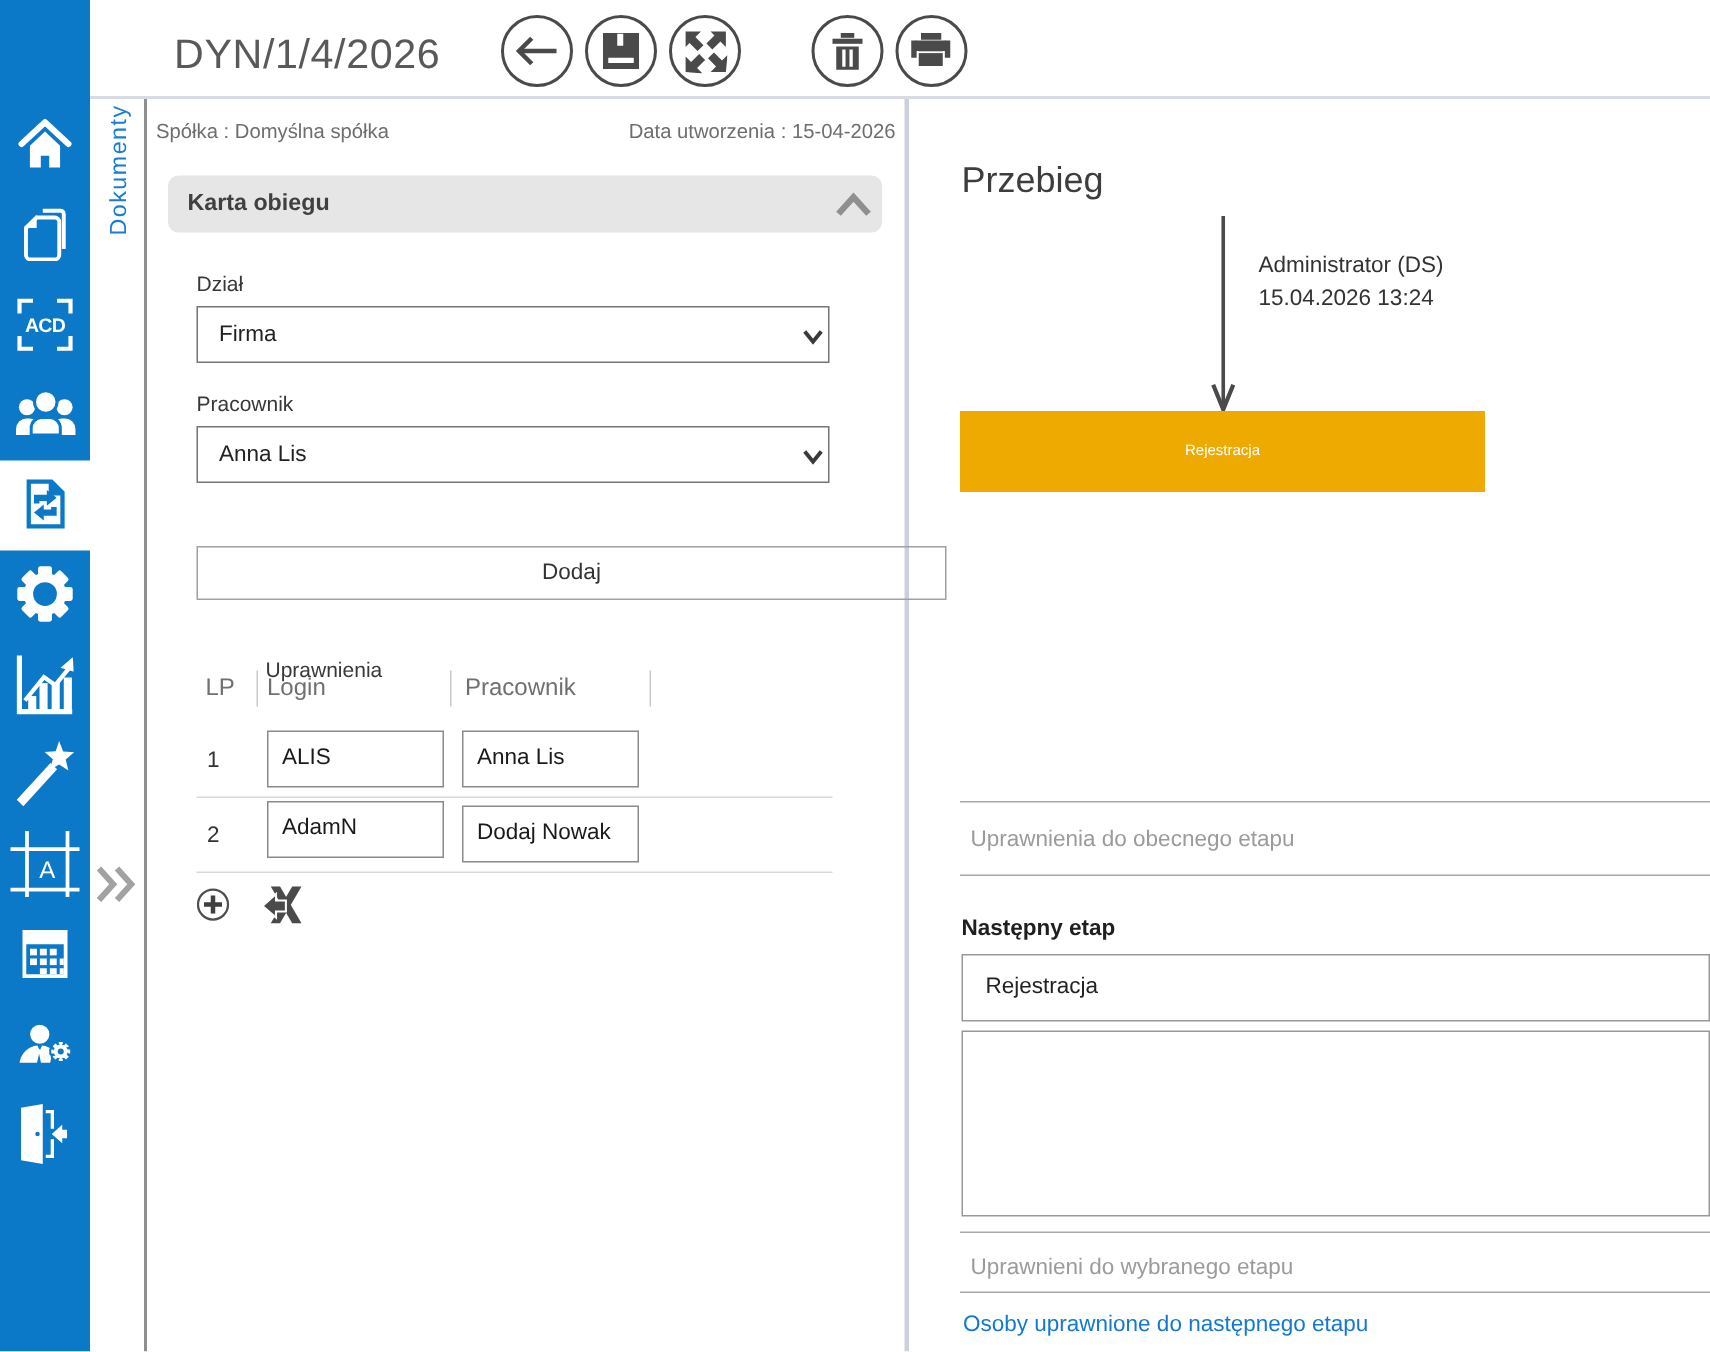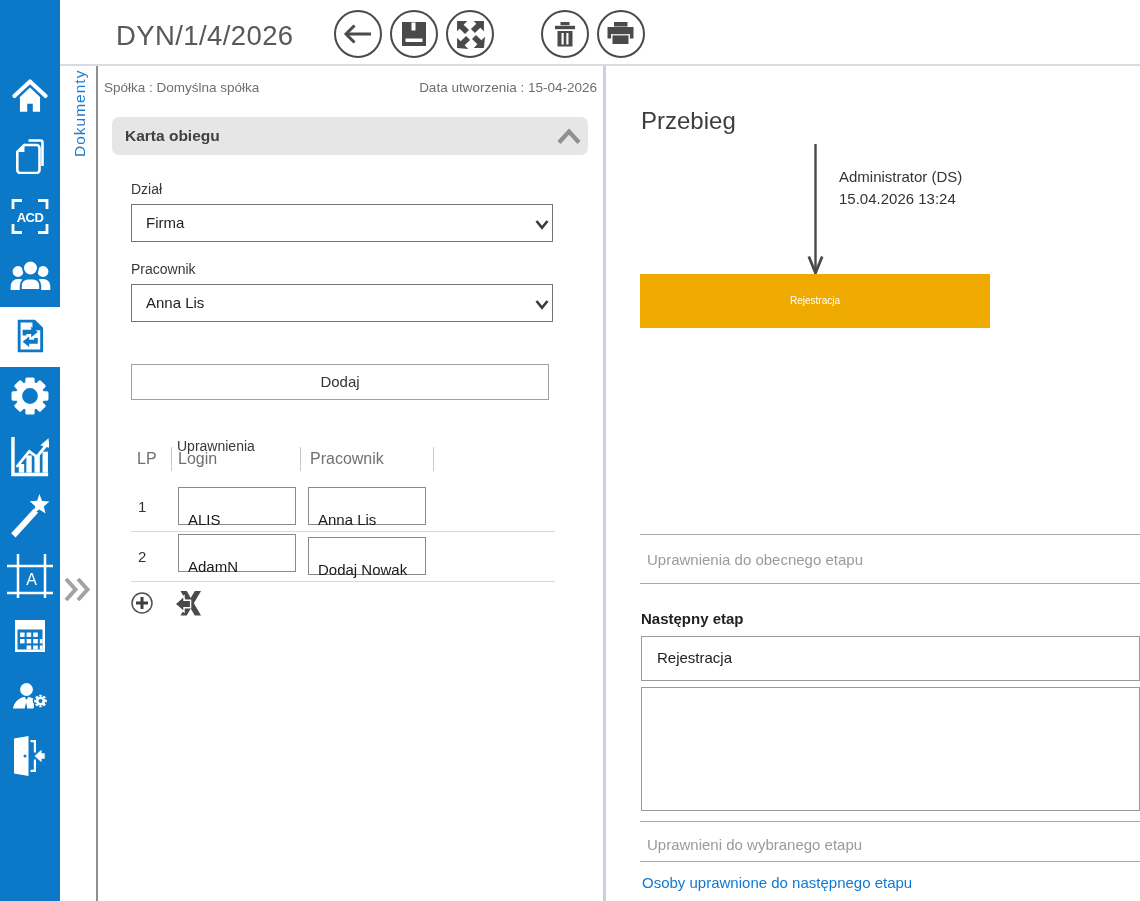--- a/index.html
+++ b/index.html
@@ -17,25 +17,25 @@
   #docktab { left:71px; top:157px; color:#1b7cd4; font-size:15.5px; letter-spacing:1px; transform:rotate(-90deg); transform-origin:0 0; white-space:nowrap; }
   #vline1 { left:96px; top:66px; width:1.6px; height:835px; background:#8f8f8f; }
   #vline2 { left:603px; top:66px; width:3px; height:835px; background:#ccd0dd; }
   
   .gray13 { font-size:13.5px; color:#6e6e6e; }
   #karta { left:112px; top:117px; width:476px; height:38px; background:#e6e6e6; border-radius:7px; }
   #karta b { position:absolute; left:13px; top:10px; font-size:15.5px; color:#404040; }
   .lbl { font-size:14px; color:#383838; }
   .sel { position:absolute; left:131px; width:422px; height:38px; border:1.4px solid #757575; background:#fff; }
   .sel span { position:absolute; left:14px; top:9px; font-size:15px; color:#222; }
-  #dodaj { left:131px; top:364px; width:418px; height:36px; border:1px solid #a0a0a0; text-align:center; line-height:34px; font-size:15px; color:#333; }
+  #dodaj { left:131px; top:364px; width:500px; height:36px; border:1px solid #a0a0a0; text-align:center; line-height:34px; font-size:15px; color:#333; }
   .th { position:absolute; font-size:16px; color:#707070; }
   .colsep { position:absolute; width:1px; height:24px; background:#c9c9c9; top:447px; }
   .rowsep { position:absolute; left:131px; width:424px; height:1px; background:#d9d9d9; }
-  .inp { position:absolute; width:118px; height:38px; border:1px solid #8a8a8a; font-size:15px; color:#1a1a1a; padding-top:23px; padding-left:9px; }
+  .inp { position:absolute; width:118px; height:38px; border:1px solid #8a8a8a; font-size:15px; color:#1a1a1a; padding-top:8px; padding-left:9px; }
   .rownum { position:absolute; left:138px; font-size:15px; color:#333; }
   
   #przebieg { left:641px; top:107px; font-size:24px; color:#3d3d3d; }
   .r15 { font-size:15px; color:#333; }
   #orange { left:640px; top:274px; width:350px; height:54px; background:#efaa02; color:#fff; font-size:10px; text-align:center; line-height:54px; }
   .rline { position:absolute; left:640px; width:500px; height:1px; background:#a8a8a8; }
   .rgray { position:absolute; font-size:15px; color:#9b9b9b; }
   #sel3 { left:641px; top:636px; width:499px; height:45px; border:1px solid #999; }
   #sel3 span { position:absolute; left:15px; top:12px; font-size:15px; color:#222; }
   #bigbox { left:641px; top:687px; width:499px; height:124px; border:1px solid #999; }

